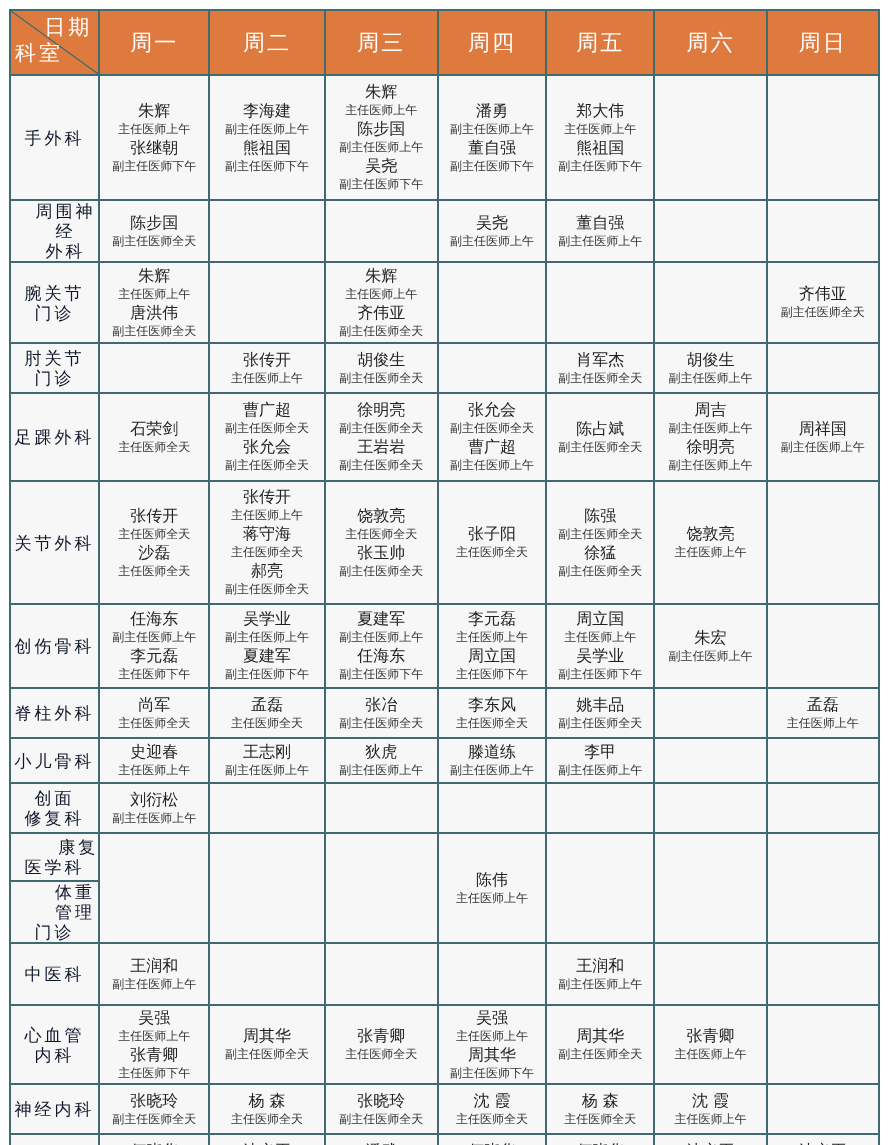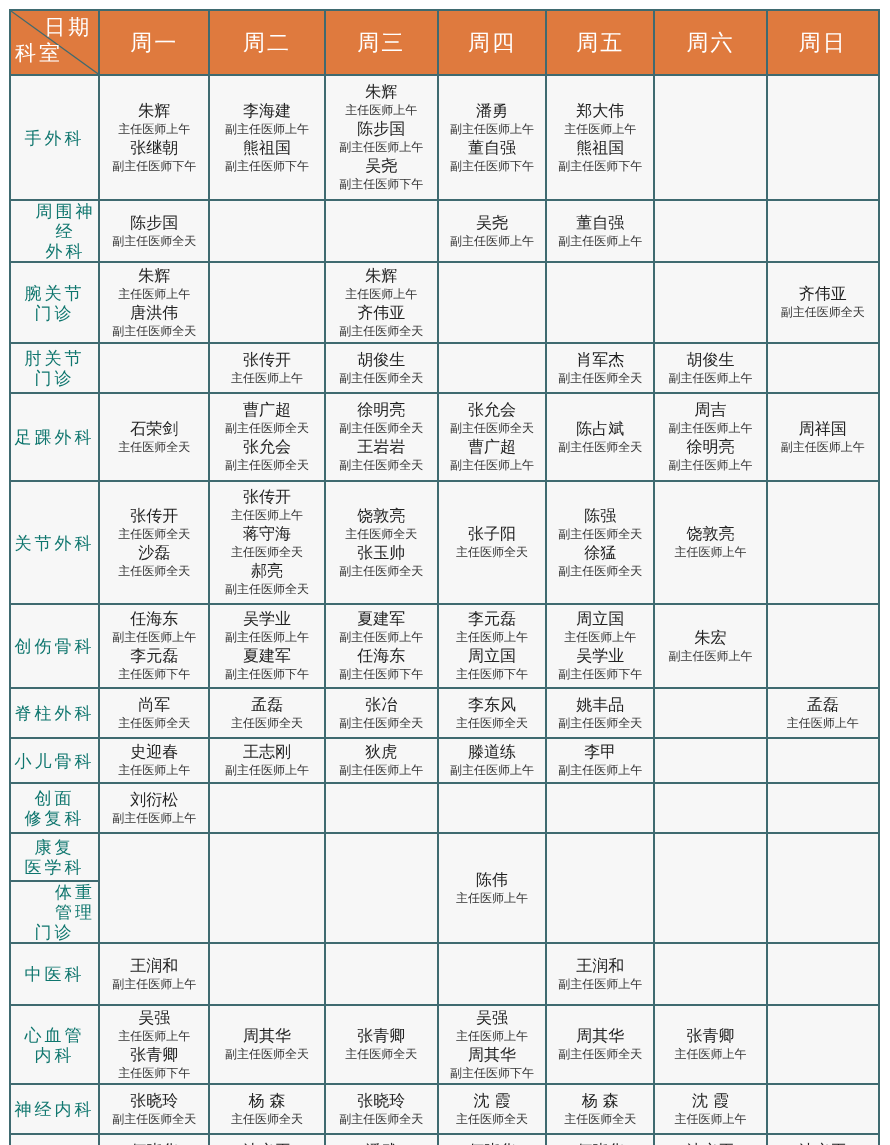--- a/index.html
+++ b/index.html
@@ -26,21 +26,21 @@
       font-size: 22px;
       height: 63px;
       letter-spacing: 2px;
     }
     th.corner { position: relative; background: #df7a3e; }
     th.corner svg { position: absolute; left: 0; top: 0; width: 100%; height: 100%; }
     th.corner .tr { position: absolute; right: 6px; top: 2px; font-size: 21px; letter-spacing: 3px; }
     th.corner .bl { position: absolute; left: 4px; bottom: 7px; font-size: 21px; letter-spacing: 3px; }
     tbody td { background: #f7f7f7; }
     td.dept {
-      color: #0f766e;
+      color: #0f172a;
       font-size: 17px;
       letter-spacing: 3px;
       line-height: 20px;
     }
     .doc { line-height: 18px; }
     .doc .name { display: block; font-size: 16px; color: #222; line-height: 20px; }
     .doc .title { display: block; font-size: 12px; color: #333; line-height: 17px; white-space: nowrap; }
   </style>
 </head>
 <body>
@@ -505,21 +505,21 @@
           </td>
           <td>
             <div class="doc"></div>
           </td>
           <td>
             <div class="doc"></div>
           </td>
         </tr>
         <tr>
           <td class="dept" style="height: 46px;">
-            <span style="display: block;">康复</span>
+            <span style="display: block; text-align: right;">康复</span>
             <span style="display: block;">医学科</span>
           </td>
           <td rowspan="2">
             <div class="doc"></div>
           </td>
           <td rowspan="2">
             <div class="doc"></div>
           </td>
           <td rowspan="2">
             <div class="doc"></div>

